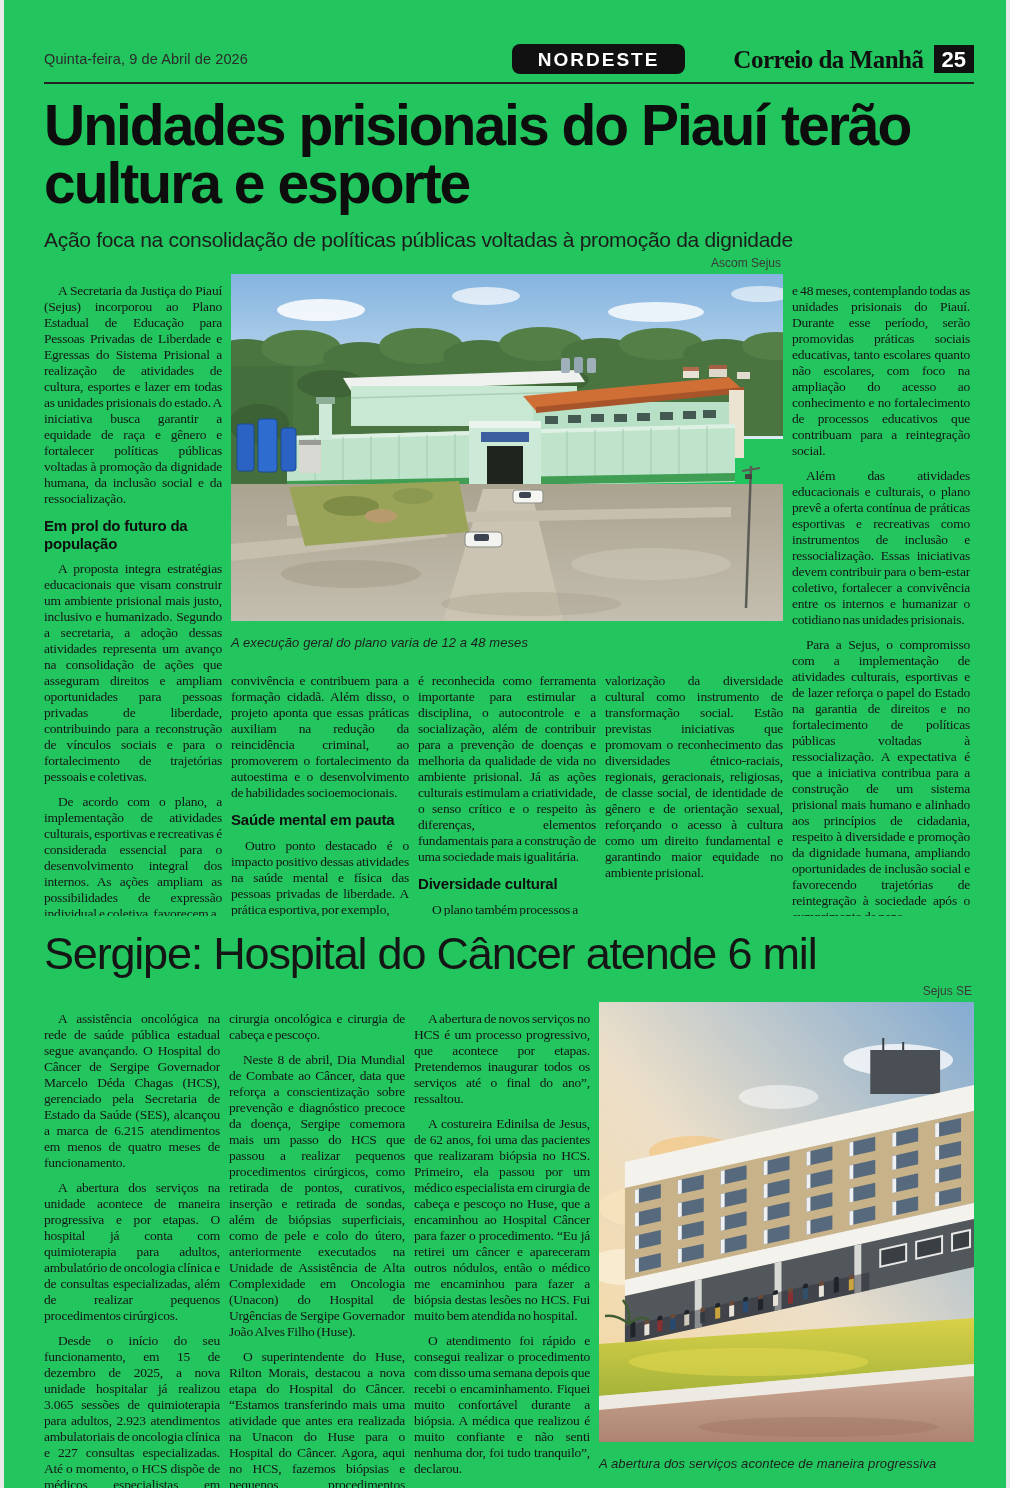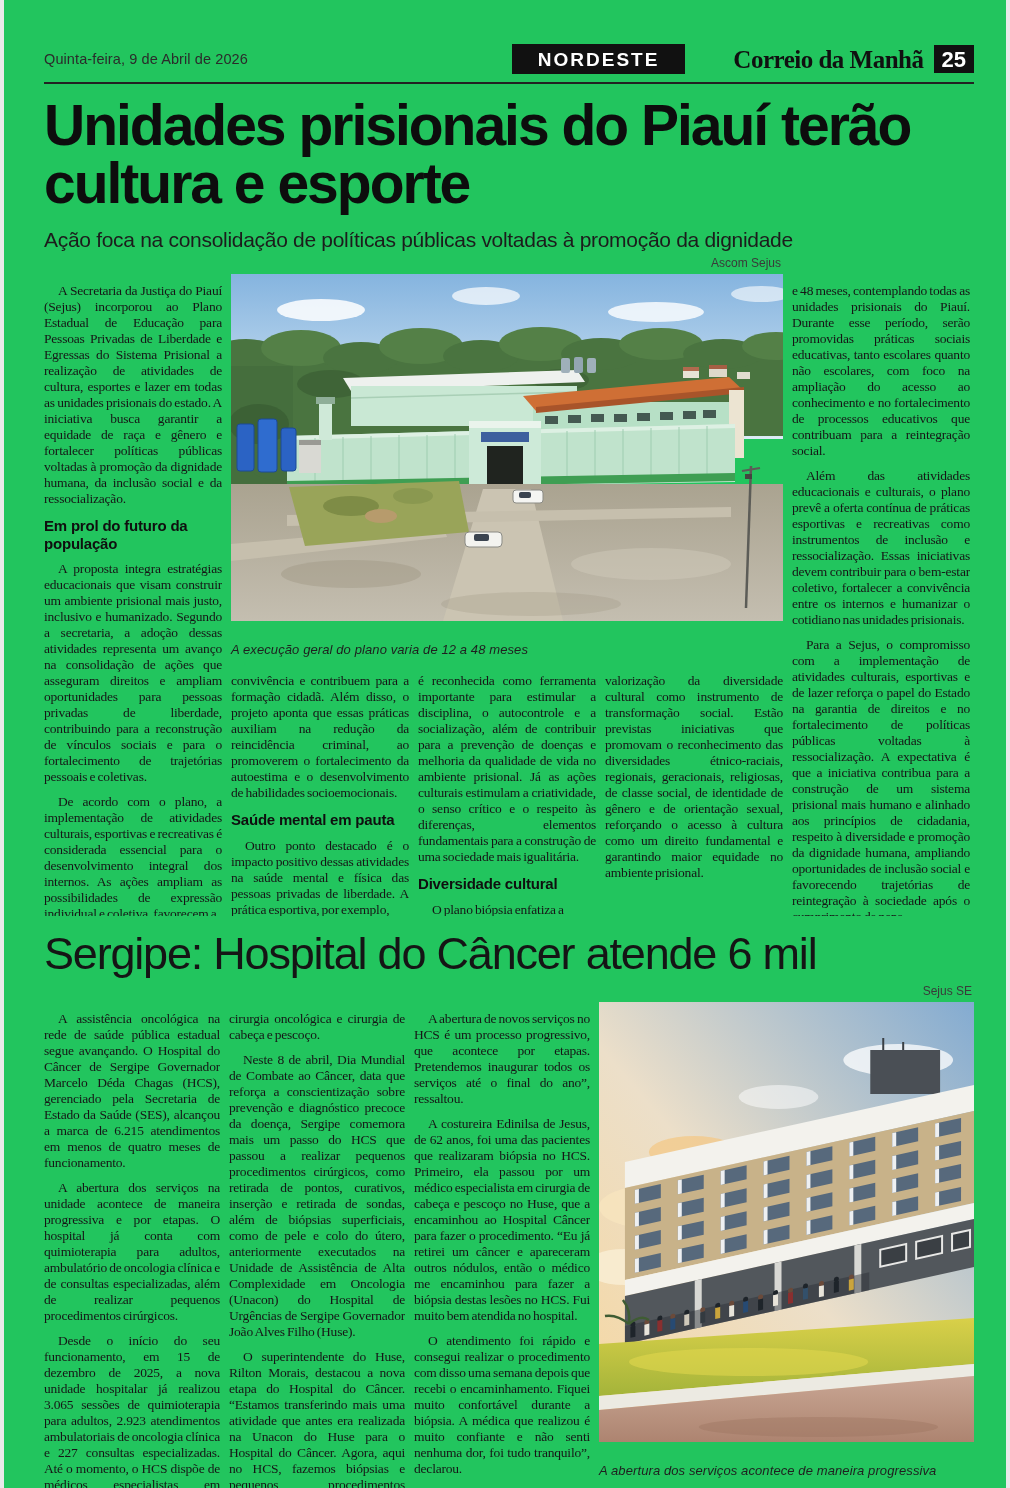--- a/index.html
+++ b/index.html
@@ -15,21 +15,21 @@
   .header {
     display:flex; align-items:center; margin-top:44px;
     padding-bottom:8px; border-bottom:2px solid #222;
   }
   .date {
     flex:1; font:14.5px/1 "Liberation Sans", sans-serif; color:#2b2b2b;
     letter-spacing:.1px;
   }
   .section-badge {
     background:#111; color:#fff; font:bold 19px/1 "Liberation Sans", sans-serif;
-    letter-spacing:2px; padding:6px 26px 5px;
+    letter-spacing:2px; padding:6px 26px 5px;border-radius:8px;
   }
   .masthead {
     font:bold 25px/1 "Liberation Serif", serif; color:#101010;
     margin-left:48px; letter-spacing:-.5px;
   }
   .pagenum {
     background:#111; color:#fff; font:bold 22px/1 "Liberation Sans", sans-serif;
     padding:4px 8px 2px; margin-left:10px;
   }
 
@@ -55,21 +55,21 @@
   .a1-c4 { grid-area:2/4/3/5; }
   .a1-c5 { grid-area:1/5/3/6; }
 
   figure { margin:0; }
   .credit {
     position:absolute; top:-17px; right:2px;
     font:12px/1 "Liberation Sans", sans-serif; color:#3a3a3a;
   }
   .caption {
     font:italic 13px/1.25 "Liberation Sans", sans-serif; color:#1f1f1f;
-    margin-top:21px; letter-spacing:.1px;
+    margin-top:14px; letter-spacing:.1px;
   }
   svg { display:block; }
 
   
   .body-p {
     font:13.5px/16px "Liberation Serif", serif; text-align:justify;
     letter-spacing:-.2px; word-spacing:-1px; color:#161616;
     hyphens:auto;margin-top:9px; -webkit-hyphens:auto;
   }
   .body-p.indent { text-indent:14px; }
@@ -243,21 +243,21 @@
         </figure>
 
         <div class="col a1-c2">
             <p class="body-p">convivência e contribuem para a formação cidadã. Além disso, o projeto aponta que essas práticas auxiliam na redução da reincidência criminal, ao promoverem o fortalecimento da autoestima e o desenvolvimento de habilidades socioemocionais.</p>
             <h3 class="subhead">Saúde mental em pauta</h3>
             <p class="body-p indent">Outro ponto destacado é o impacto positivo dessas atividades na saúde mental e física das pessoas privadas de liberdade. A prática esportiva, por exemplo,</p>
           </div>
         <div class="col a1-c3">
             <p class="body-p">é reconhecida como ferramenta importante para estimular a disciplina, o autocontrole e a socialização, além de contribuir para a prevenção de doenças e melhoria da qualidade de vida no ambiente prisional. Já as ações culturais estimulam a criatividade, o senso crítico e o respeito às diferenças, elementos fundamentais para a construção de uma sociedade mais igualitária.</p>
             <h3 class="subhead">Diversidade cultural</h3>
-            <p class="body-p indent">O plano biópsia enfatiza a</p>
+            <p class="body-p indent">O plano também processos a</p>
           </div>
         <div class="col a1-c4">
             <p class="body-p">valorização da diversidade cultural como instrumento de transformação social. Estão previstas iniciativas que promovam o reconhecimento das diversidades étnico-raciais, regionais, geracionais, religiosas, de classe social, de identidade de gênero e de orientação sexual, reforçando o acesso à cultura como um direito fundamental e garantindo maior equidade no ambiente prisional.</p>
           </div>
         <div class="col a1-c5">
             <p class="body-p">e 48 meses, contemplando todas as unidades prisionais do Piauí. Durante esse período, serão promovidas práticas sociais educativas, tanto escolares quanto não escolares, com foco na ampliação do acesso ao conhecimento e no fortalecimento de processos educativos que contribuam para a reintegração social.</p>
             <p class="body-p indent">Além das atividades educacionais e culturais, o plano prevê a oferta contínua de práticas esportivas e recreativas como instrumentos de inclusão e ressocialização. Essas iniciativas devem contribuir para o bem-estar coletivo, fortalecer a convivência entre os internos e humanizar o cotidiano nas unidades prisionais.</p>
             <p class="body-p indent">Para a Sejus, o compromisso com a implementação de atividades culturais, esportivas e de lazer reforça o papel do Estado na garantia de direitos e no fortalecimento de políticas públicas voltadas à ressocialização. A expectativa é que a iniciativa contribua para a construção de um sistema prisional mais humano e alinhado aos princípios de cidadania, respeito à diversidade e promoção da dignidade humana, ampliando oportunidades de inclusão social e favorecendo trajetórias de reintegração à sociedade após o cumprimento da pena.</p>
           </div>
       </div>

